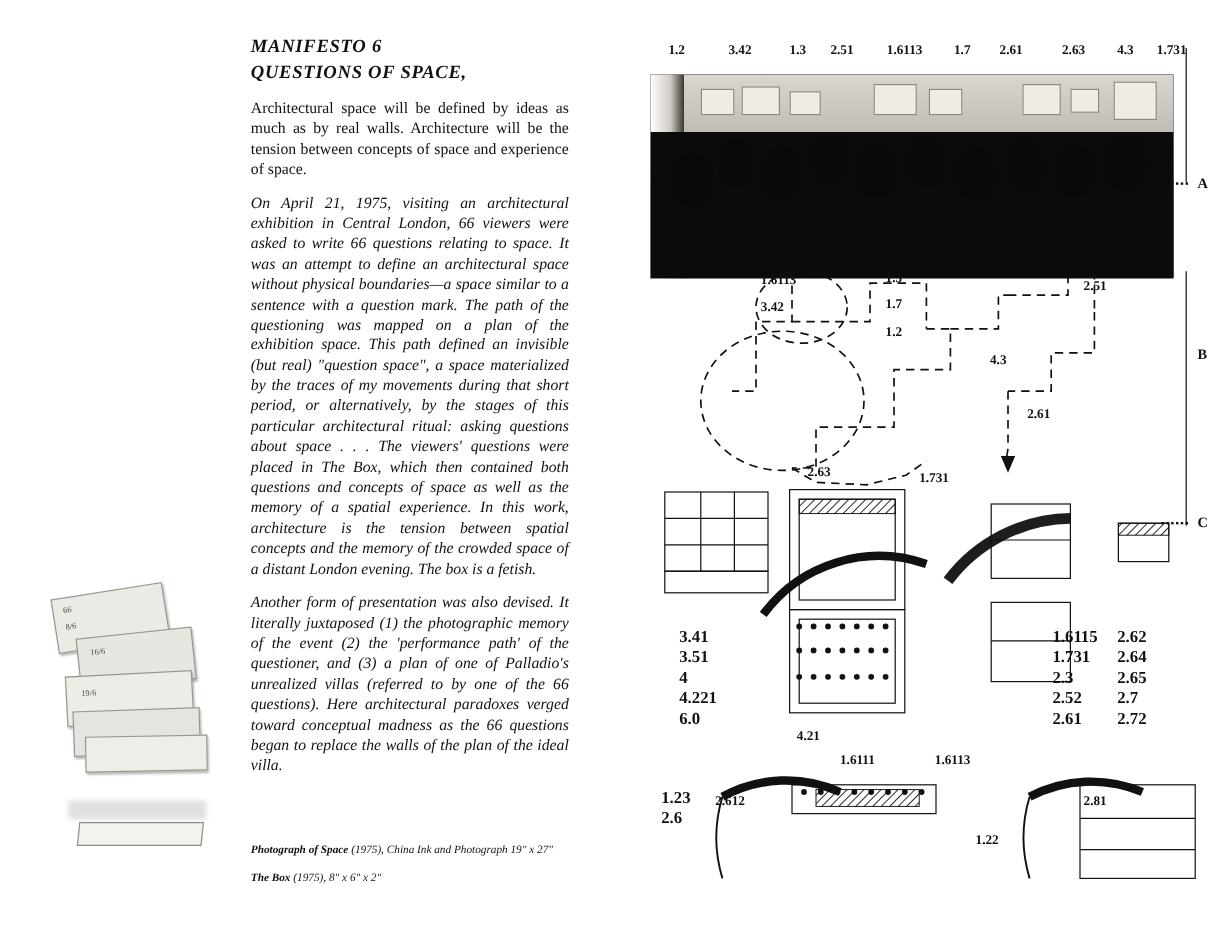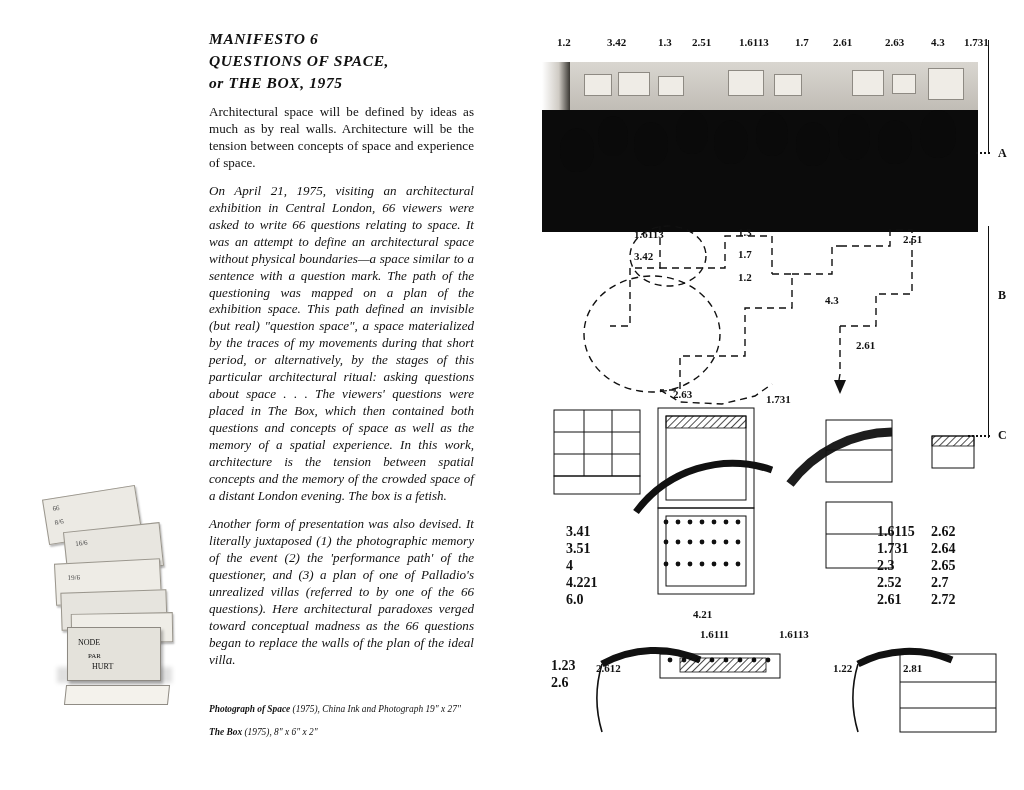--- a/index.html
+++ b/index.html
@@ -175,21 +175,20 @@
     font-size: 11px;
   }
 </style>
 </head>
 <body>
 
 <div class="text-col">
   <div class="manifesto-title">
     <span class="line">MANIFESTO 6</span>
     <span class="line">QUESTIONS OF SPACE,</span>
-    <span class="line">or THE BOX, 1975</span>
   </div>
   <p class="body-para">Architectural space will be defined by ideas as much as by real walls. Architecture will be the tension between concepts of space and experience of space.</p>
   <p class="body-para italic">On April 21, 1975, visiting an architectural exhibition in Central London, 66 viewers were asked to write 66 questions relating to space. It was an attempt to define an architectural space without physical boundaries—a space similar to a sentence with a question mark. The path of the questioning was mapped on a plan of the exhibition space. This path defined an invisible (but real) "question space", a space materialized by the traces of my movements during that short period, or alternatively, by the stages of this particular architectural ritual: asking questions about space . . . The viewers' questions were placed in The Box, which then contained both questions and concepts of space as well as the memory of a spatial experience. In this work, architecture is the tension between spatial concepts and the memory of the crowded space of a distant London evening. The box is a fetish.</p>
   <p class="body-para italic">Another form of presentation was also devised. It literally juxtaposed (1) the photographic memory of the event (2) the 'performance path' of the questioner, and (3) a plan of one of Palladio's unrealized villas (referred to by one of the 66 questions). Here architectural paradoxes verged toward conceptual madness as the 66 questions began to replace the walls of the plan of the ideal villa.</p>
 </div>
 
 <div class="caption-block">
   <div class="cap-line">
     <b><i>Photograph of Space</i></b><i> (1975), China Ink and Photograph 19" x 27"</i>
   </div>
@@ -208,25 +207,20 @@
   </div>
   <div class="card card-b">
     <span class="hand" style="left:10px; top:8px;">16/6</span>
   </div>
   <div class="card card-c">
     <span class="hand" style="left:12px; top:10px;">19/6</span>
   </div>
   <div class="card card-d"></div>
   <div class="card card-e"></div>
 
-  <div class="box-body">
-    <span class="hand" style="position:absolute; left:10px; top:10px; font-size:8px;">NODE</span>
-    <span class="hand" style="position:absolute; left:20px; top:24px; font-size:7px;">PAR</span>
-    <span class="hand" style="position:absolute; left:24px; top:34px; font-size:8px;">HURT</span>
-  </div>
   <div class="box-lid"></div>
 </div>
 
 <div class="right-panel">
 
   <div class="photo-nums">
     <span class="num" style="left:17px;  top:0;">1.2</span>
     <span class="num" style="left:67px;  top:0;">3.42</span>
     <span class="num" style="left:118px; top:0;">1.3</span>
     <span class="num" style="left:152px; top:0;">2.51</span>
@@ -390,21 +384,21 @@
 </svg>
 
 <div class="numlist" style="left:566px; top:523px;">
   <div>3.41</div>
   <div>3.51</div>
   <div>4</div>
   <div>4.221</div>
   <div>6.0</div>
 </div>
 
-<span class="tiny-label" style="left:664px; top:608px;margin-left:29px;">4.21</span>
+<span class="tiny-label" style="left:664px; top:608px;">4.21</span>
 
 <div class="numlist" style="left:877px; top:523px;">
   <div>1.6115</div>
   <div>1.731</div>
   <div>2.3</div>
   <div>2.52</div>
   <div>2.61</div>
 </div>
 
 <div class="numlist" style="left:931px; top:523px;">
@@ -417,14 +411,14 @@
 
 <span class="tiny-label" style="left:700px; top:628px;">1.6111</span>
 <span class="tiny-label" style="left:779px; top:628px;">1.6113</span>
 
 <div class="numlist" style="left:551px; top:657px;">
   <div>1.23</div>
   <div>2.6</div>
 </div>
 
 <span class="tiny-label" style="left:596px; top:662px;">2.612</span>
-<span class="tiny-label" style="left:813px; top:662px;margin-left:20px;">1.22</span>
+<span class="tiny-label" style="left:813px; top:694px;">1.22</span>
 <span class="tiny-label" style="left:903px; top:662px;">2.81</span>
 
 </body></html>

